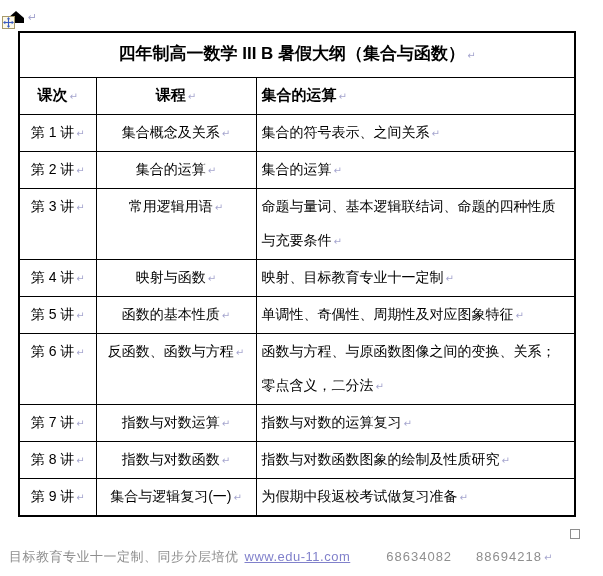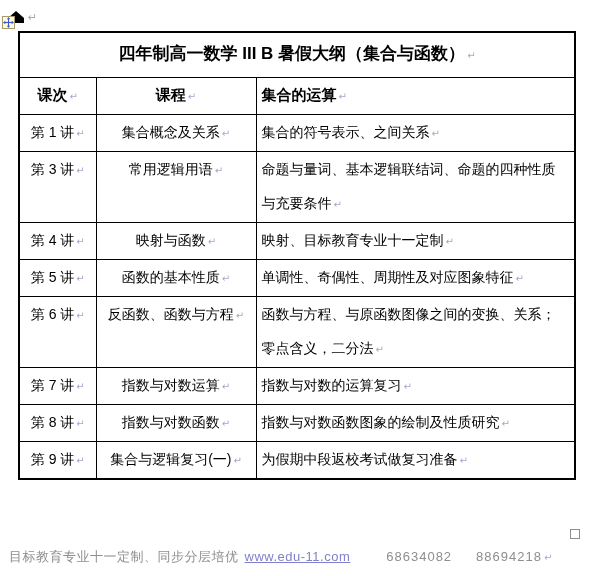--- a/index.html
+++ b/index.html
@@ -90,20 +90,25 @@
       <td class="c1"><span>课次</span><span class="pmark"></span></td>
       <td class="c2"><span>课程</span><span class="pmark"></span></td>
       <td class="c3"><span>集合的运算</span><span class="pmark"></span></td>
     </tr>
 
     <tr class="single">
       <td class="c1"><span>第 1 讲</span><span class="pmark"></span></td>
       <td class="c2"><span>集合概念及关系</span><span class="pmark"></span></td>
       <td class="c3"><span>集合的符号表示、之间关系</span><span class="pmark"></span></td>
     </tr>
+    <tr class="single">
+      <td class="c1"><span>第 2 讲</span><span class="pmark"></span></td>
+      <td class="c2"><span>集合的运算</span><span class="pmark"></span></td>
+      <td class="c3"><span>集合的运算</span><span class="pmark"></span></td>
+    </tr>
     <tr>
       <td class="c1"><span>第 3 讲</span><span class="pmark"></span></td>
       <td class="c2"><span>常用逻辑用语</span><span class="pmark"></span></td>
       <td class="c3"><span>命题与量词、基本逻辑联结词、命题的四种性质与充要条件</span><span class="pmark"></span></td>
     </tr>
     <tr class="single">
       <td class="c1"><span>第 4 讲</span><span class="pmark"></span></td>
       <td class="c2"><span>映射与函数</span><span class="pmark"></span></td>
       <td class="c3"><span>映射、目标教育专业十一定制</span><span class="pmark"></span></td>
     </tr>

